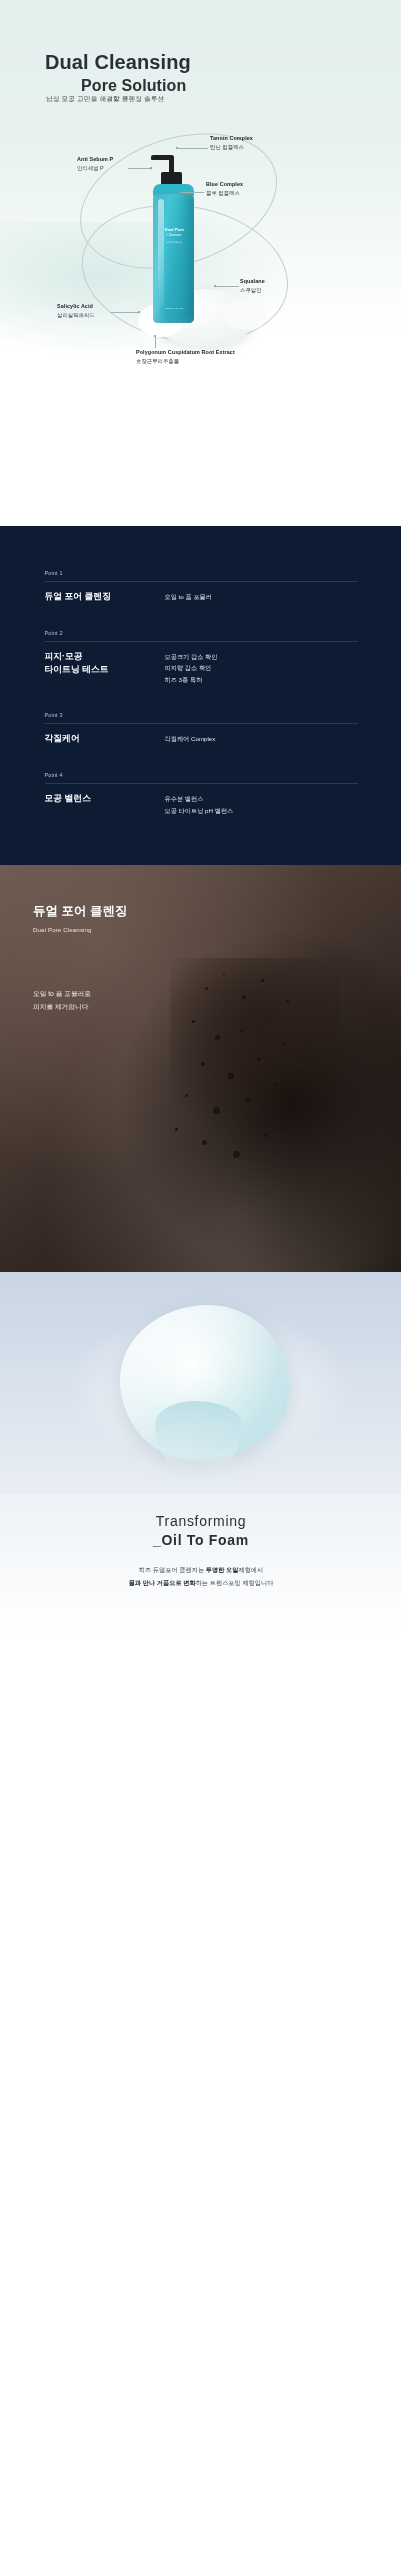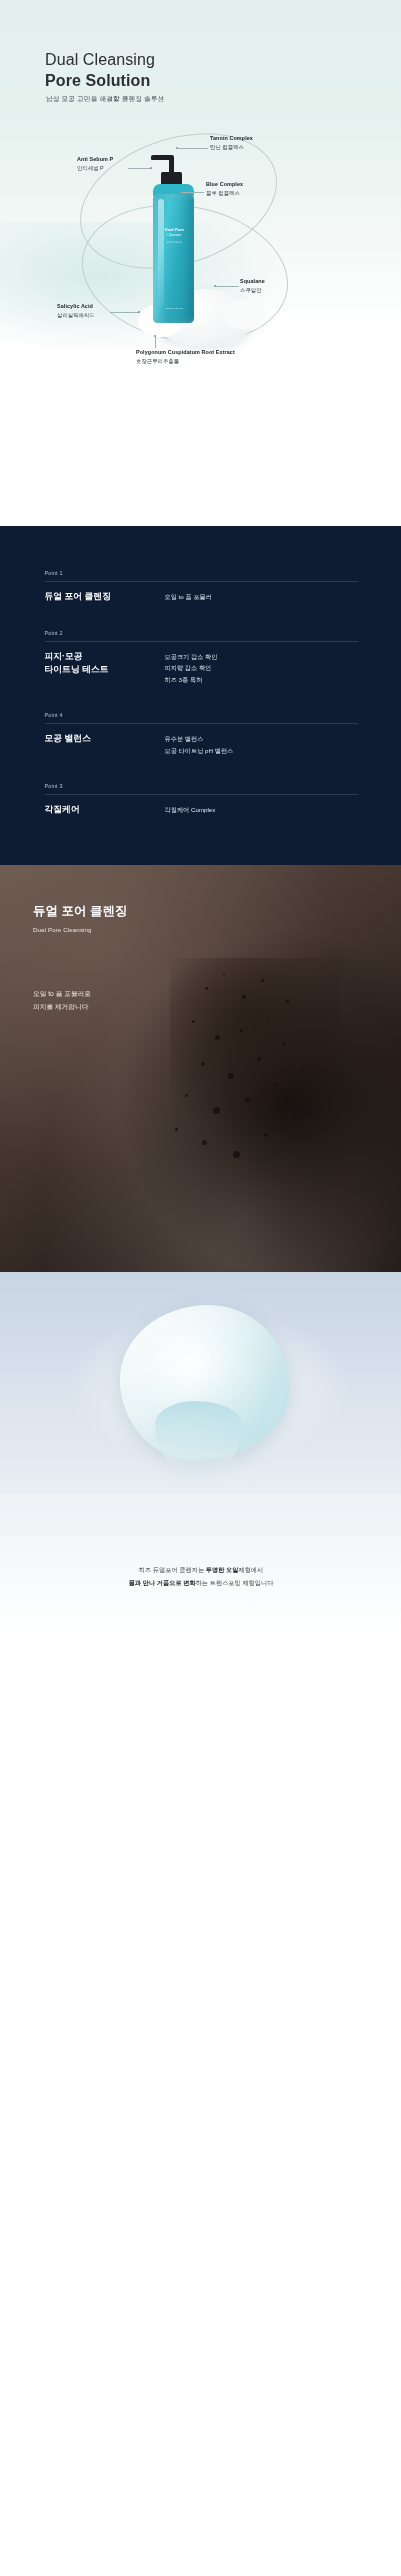--- a/index.html
+++ b/index.html
@@ -38,29 +38,30 @@
     background:radial-gradient(ellipse at 40% 40%, rgba(214,235,231,.95) 0%, rgba(240,249,247,0) 70%);
   }
   .hero-title{
     position:absolute;
     left:45px; top:49px;
     line-height:1.32;
     color:#2c2f33;
   }
   .hero-title .l1{
     display:block;
-    font-size:16px;
-    font-weight:400;
+    font-size:20px;
+    font-weight:700;
     letter-spacing:0.1px;
   }
   .hero-title .l2{
     display:block;
     font-size:16px;
     font-weight:700;
     letter-spacing:0.1px;
+    margin-left:36px;
   }
   .hero-sub{
     position:absolute;
     left:46px; top:95px;
     font-size:6.7px;
     color:#3b4045;
     letter-spacing:0.1px;
   }
 
   
@@ -482,35 +483,35 @@
       <div class="point-body">
         <div class="point-left" style="white-space: pre-line;">피지·모공
 타이트닝 테스트</div>
         <div class="point-right" style="white-space: pre-line;">모공크기 감소 확인
 피지량 감소 확인
 히즈 3종 특허</div>
       </div>
     </div>
 
     <div class="point-row">
+      <div class="point-tag">Point 3</div>
+      <div class="point-rule"></div>
+      <div class="point-body">
+        <div class="point-left">각질케어</div>
+        <div class="point-right">각질케어 Complex</div>
+      </div>
+    </div>
+
+    <div class="point-row">
       <div class="point-tag">Point 4</div>
       <div class="point-rule"></div>
       <div class="point-body">
         <div class="point-left">모공 밸런스</div>
         <div class="point-right" style="white-space: pre-line;">유수분 밸런스
 모공 타이트닝 pH 밸런스</div>
-      </div>
-    </div>
-
-    <div class="point-row">
-      <div class="point-tag">Point 3</div>
-      <div class="point-rule"></div>
-      <div class="point-body">
-        <div class="point-left">각질케어</div>
-        <div class="point-right">각질케어 Complex</div>
       </div>
     </div>
 
   </section>
 
   <section class="sec-dark">
     <div class="dark-bg"></div>
     <div class="dark-splash"></div>
 
     <div class="speck" style="left:205px; top:122px; width:3.1px; height:3.1px;"></div>
@@ -544,20 +545,24 @@
     <div class="dark-copy" style="white-space: pre-line;">오일 to 폼 포뮬러로
 피지를 제거합니다</div>
   </section>
 
   <section class="sec-foam">
     <div class="foam-photo">
       <div class="foam-swirl"></div>
       <div class="foam-drip"></div>
     </div>
 
+    <div class="foam-title">
+      <span class="l1">Transforming</span>
+      <span class="l2">_Oil To Foam</span>
+    </div>
 
     <div class="foam-desc">
       <div>
         <span>히즈 듀얼포어 클렌저는 </span><b>투명한 오일</b><span>제형에서</span>
       </div>
       <div>
         <b>물과 만나 거품으로 변화</b><span>하는 트랜스포밍 제형입니다</span>
       </div>
     </div>
   </section>

